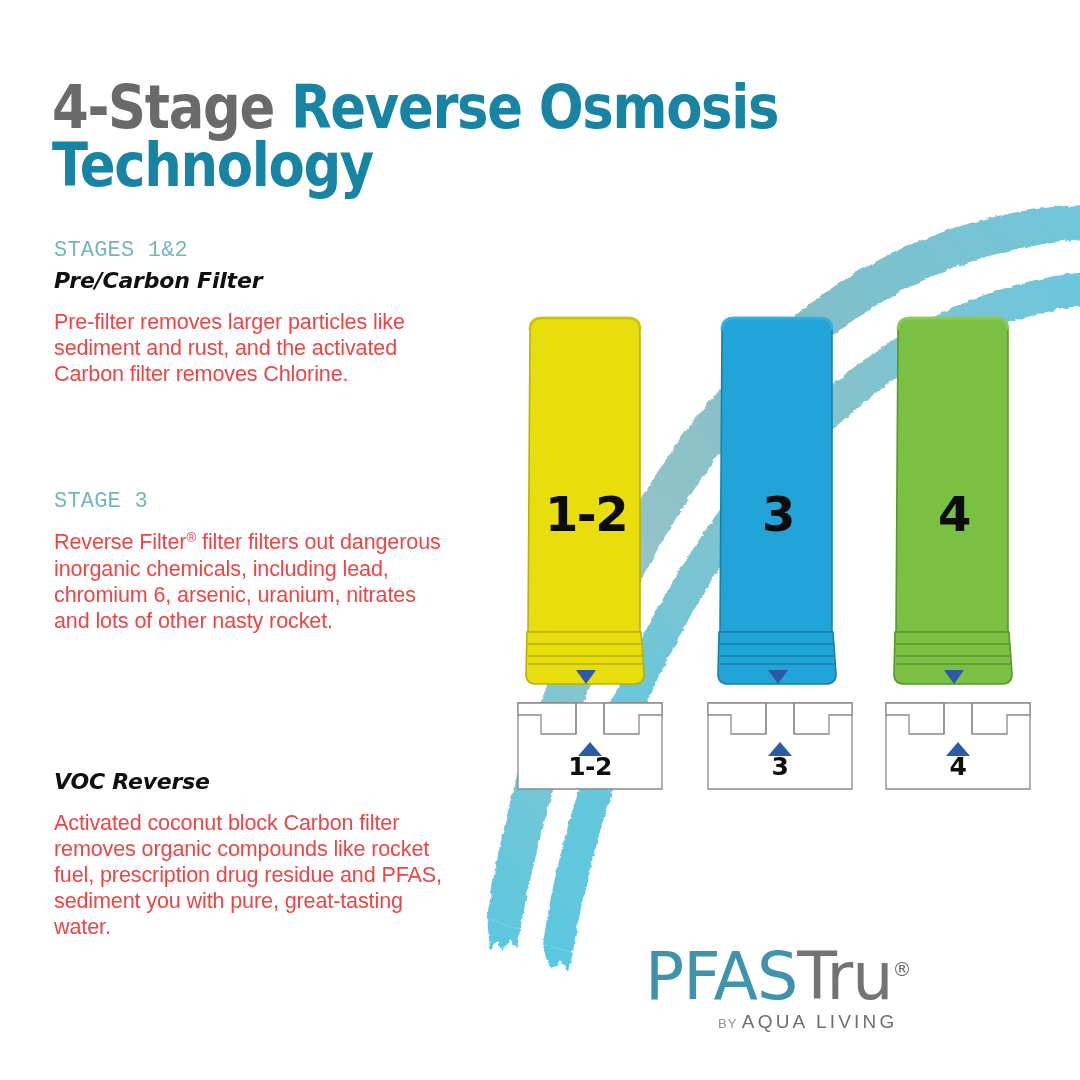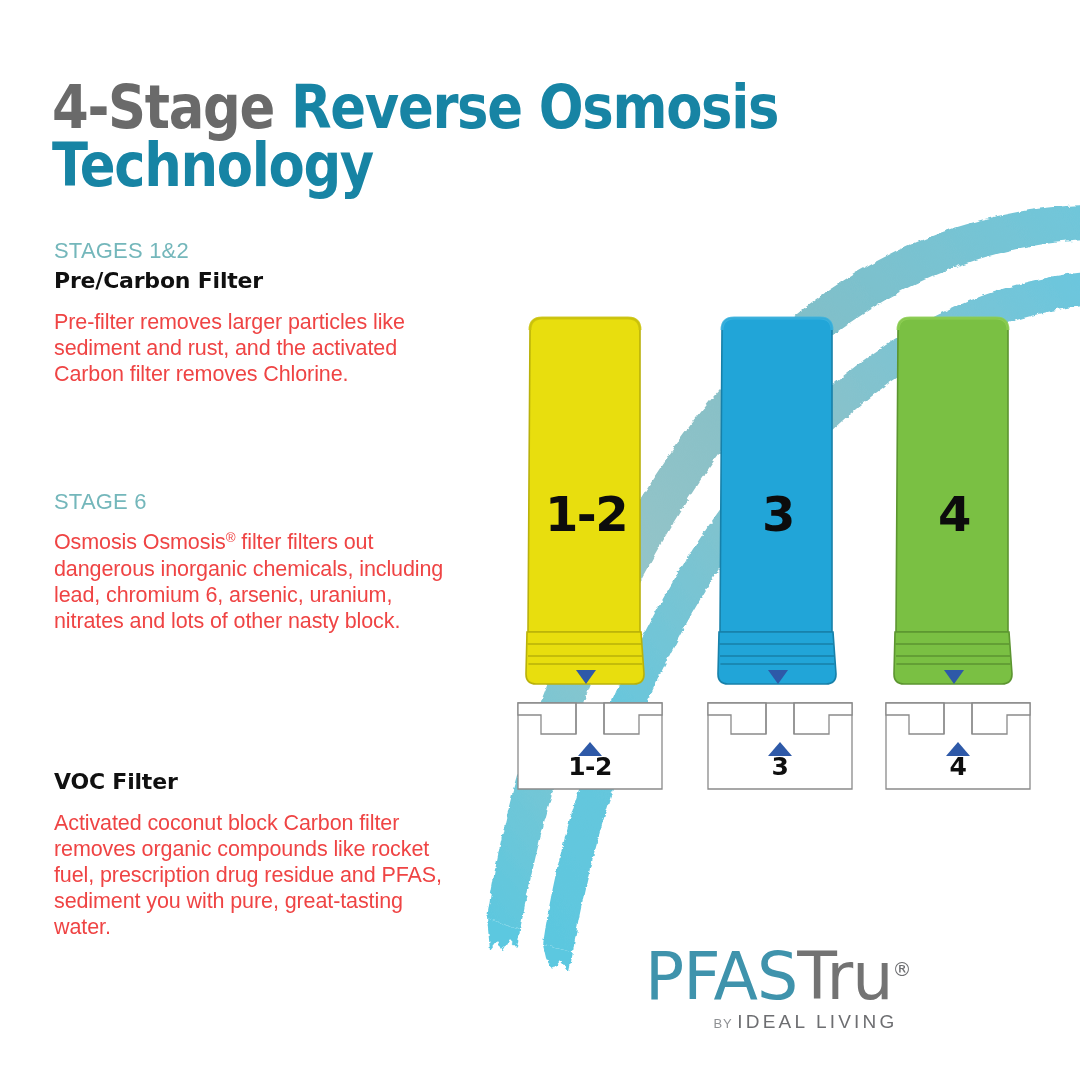--- a/index.html
+++ b/index.html
@@ -36,29 +36,31 @@
   .b2{top:489px;}
   .b3{top:765px;}
 
   .stage-label{
     font-size:22px;
     color:#74b7bb;
     letter-spacing:0.2px;
     font-weight:400;
     line-height:1.2;
     white-space:nowrap;
+    font-family:Liberation Mono, monospace;
   }
   .stage-title{
     font-family:"DejaVu Sans", sans-serif;
     font-size:22px;
     font-weight:700;
     color:#101010;
     margin-top:3px;
     letter-spacing:-0.2px;
     line-height:1.25;
+    font-style:italic;
   }
   .stage-body{
     font-size:21.5px;
     color:#ef4444;
     line-height:1.22;
     margin-top:14px;
     letter-spacing:-0.1px;
   }
   .stage-body sup{font-size:0.62em;vertical-align:0.5em;}
 
@@ -181,26 +183,26 @@
     <span class="gray">4-Stage </span><span class="teal">Reverse Osmosis Technology</span>
   </h1>
 
   <div class="block b1">
     <div class="stage-label">STAGES 1&amp;2</div>
     <div class="stage-title">Pre/Carbon Filter</div>
     <div class="stage-body">Pre-filter removes larger particles like sediment and rust, and the activated Carbon filter removes Chlorine.</div>
   </div>
 
   <div class="block b2">
-    <div class="stage-label">STAGE 6</div>
-    <div class="stage-body"><span>Osmosis Osmosis</span><sup>®</sup><span> filter filters out dangerous inorganic chemicals, including lead, chromium 6, arsenic, uranium, nitrates and lots of other nasty block.</span></div>
+    <div class="stage-label">STAGE 3</div>
+    <div class="stage-body"><span>Reverse Filter</span><sup>®</sup><span> filter filters out dangerous inorganic chemicals, including lead, chromium 6, arsenic, uranium, nitrates and lots of other nasty rocket.</span></div>
   </div>
 
   <div class="block b3">
-    <div class="stage-title">VOC Filter</div>
+    <div class="stage-title">VOC Reverse</div>
     <div class="stage-body">Activated coconut block Carbon filter removes organic compounds like rocket fuel, prescription drug residue and PFAS, sediment you with pure, great-tasting water.</div>
   </div>
 
   <svg class="cart" style="left:516px;top:312px;width:140px;height:400px" viewBox="0 0 140 400" xmlns="http://www.w3.org/2000/svg">
 
     <path d="M14,18 Q14,6 26,6 L112,6 Q124,6 124,18 L124,320 L12,320 Z" fill="#e8de0e" stroke="#b9b10a" stroke-width="1.6"></path>
 
     <path d="M11,320 L125,320 L128,362 Q128,372 118,372 L20,372 Q10,372 10,362 Z" fill="#e8de0e" stroke="#b9b10a" stroke-width="1.6"></path>
 
     <line x1="11.5" y1="332" x2="125.5" y2="332" stroke="#b9b10a" stroke-width="1.6"></line>
@@ -262,16 +264,16 @@
     <path d="M5,5 L63,5 L63,36 L28,36 L28,17 L5,17 Z" fill="#ffffff" stroke="#8a8a8a" stroke-width="1.3"></path>
     <path d="M149,5 L91,5 L91,36 L126,36 L126,17 L149,17 Z" fill="#ffffff" stroke="#8a8a8a" stroke-width="1.3"></path>
     <line x1="63" y1="5" x2="63" y2="36" stroke="#8a8a8a" stroke-width="1.3"></line>
     <line x1="91" y1="5" x2="91" y2="36" stroke="#8a8a8a" stroke-width="1.3"></line>
     <polygon points="77,44 89,58 65,58" fill="#2e59a8"></polygon>
   </svg>
   <div class="base-num" style="left:881px;top:752px;width:154px;">4</div>
 
   <div class="logo">
     <div class="logo-main"><span class="aqua">PFAS</span><span class="tru">Tru</span><span class="reg">®</span></div>
-    <div class="logo-sub"><span class="by">BY</span> <span class="il">IDEAL LIVING</span></div>
+    <div class="logo-sub"><span class="by">BY</span> <span class="il">AQUA LIVING</span></div>
   </div>
 
 </div>
 
 </body></html>

